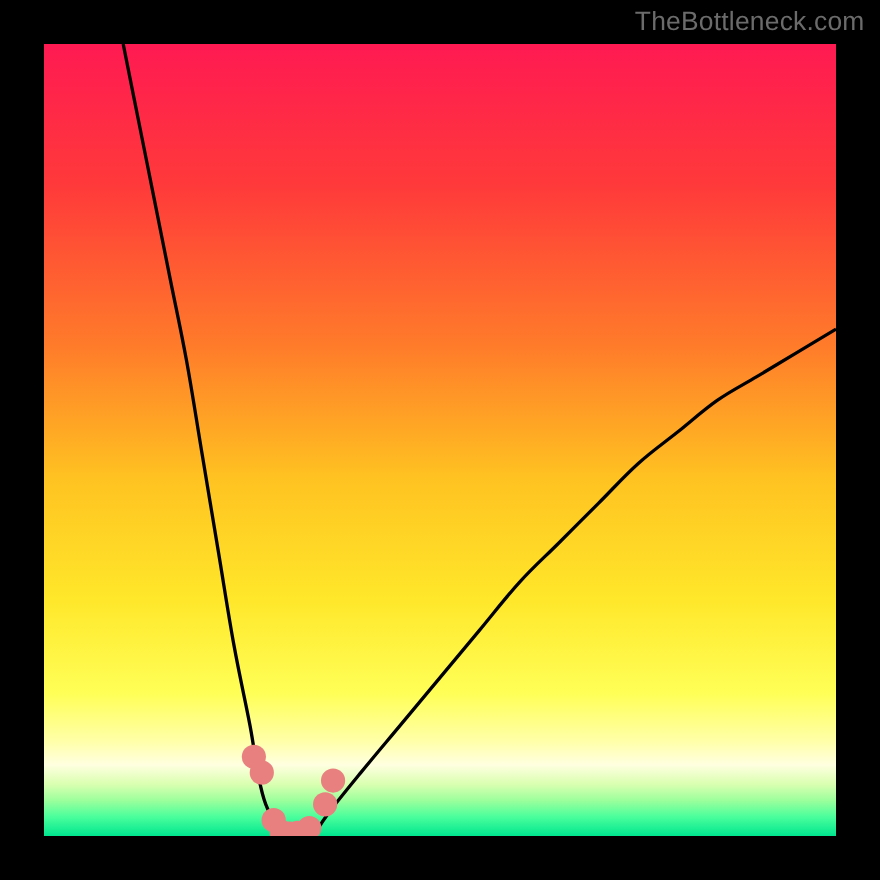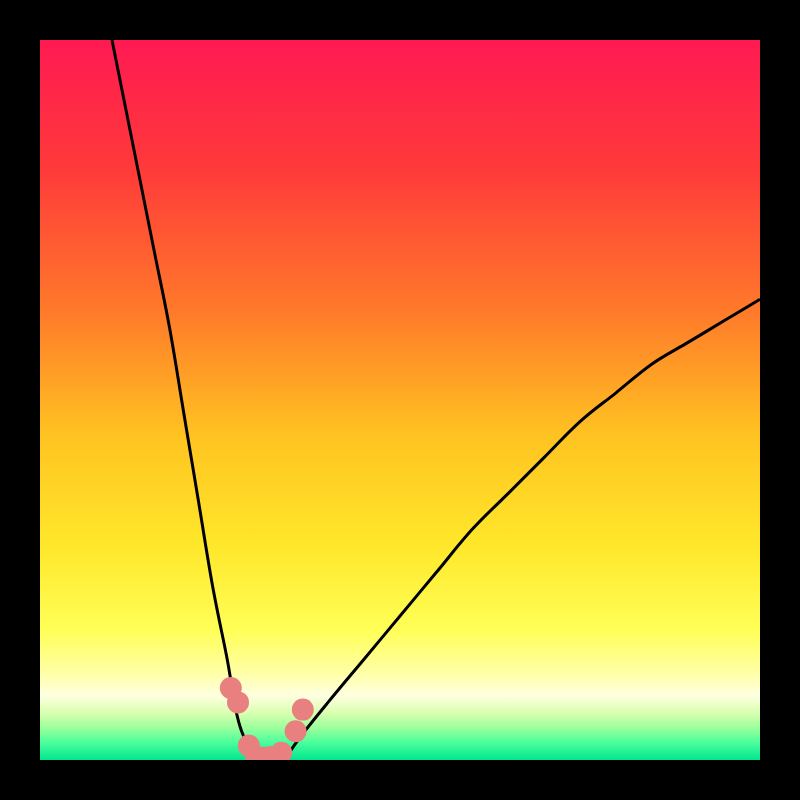--- a/index.html
+++ b/index.html
@@ -41,20 +41,21 @@
   svg.curve {
     position: absolute;
     inset: 0;
   }
 </style>
 </head>
 <body>
 
 <div class="frame">
 
+  <div class="watermark">TheBottleneck.com</div>
 
   <div class="plot">
     <svg class="gradient" width="720" height="720" viewBox="0 0 720 720" preserveAspectRatio="none">
       <defs>
         <linearGradient id="bg-grad" x1="0" y1="0" x2="0" y2="1">
             <stop offset="0.0%" stop-color="#ff1a52"></stop>
             <stop offset="18.0%" stop-color="#ff3a3a"></stop>
             <stop offset="38.0%" stop-color="#ff7b2a"></stop>
             <stop offset="55.0%" stop-color="#ffc321"></stop>
             <stop offset="70.0%" stop-color="#ffe72a"></stop>

